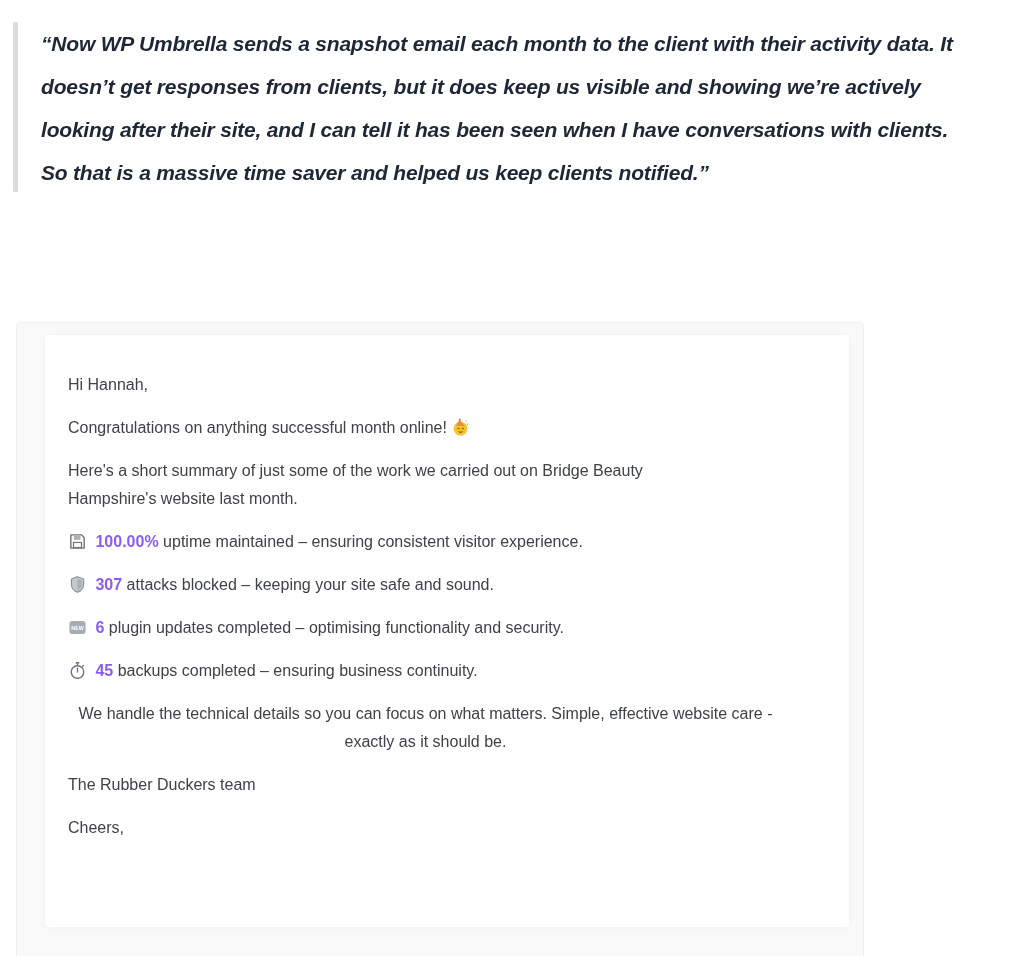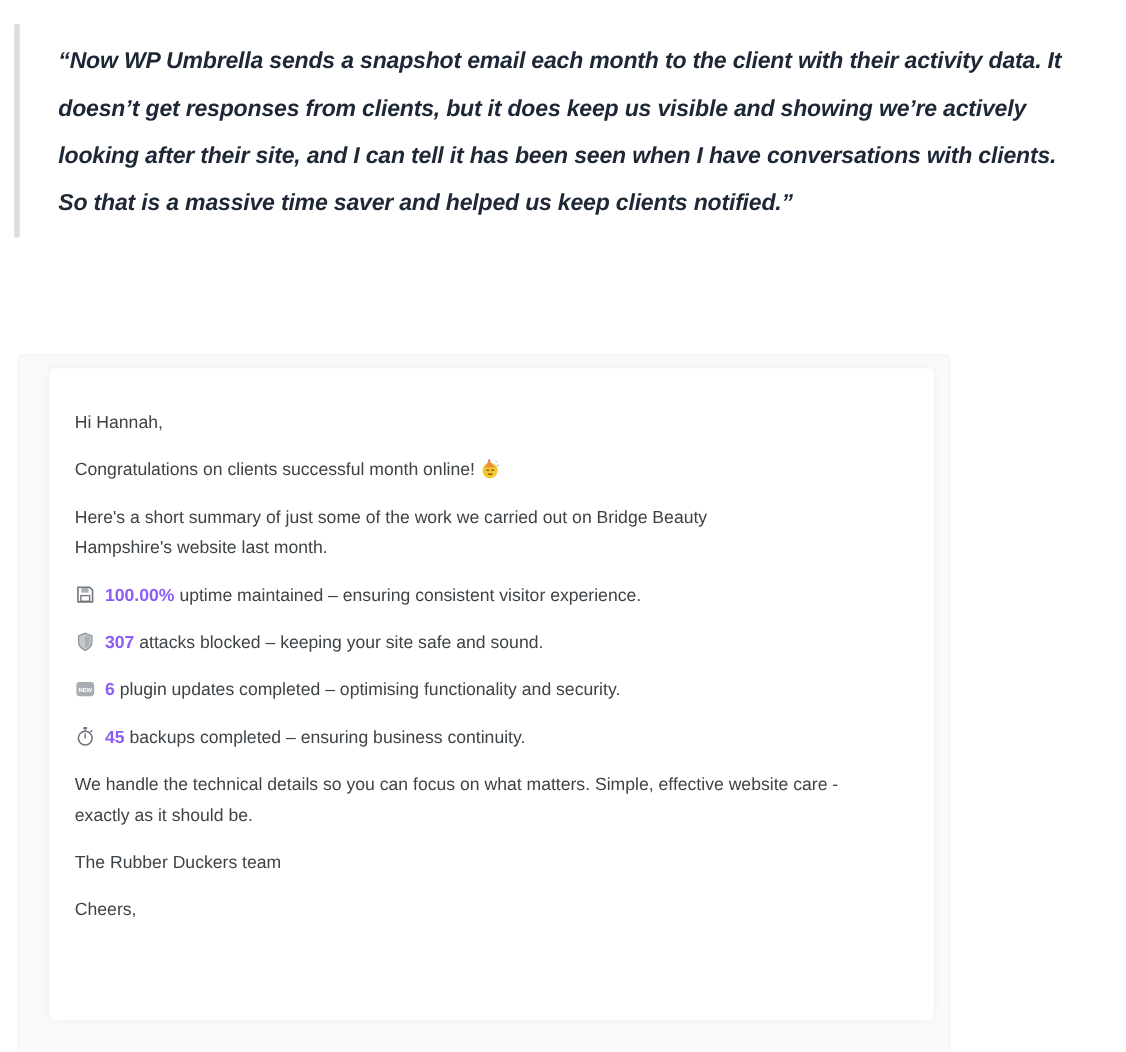--- a/index.html
+++ b/index.html
@@ -24,21 +24,21 @@
   .quote-bar {
     position: absolute;
     left: 0;
     top: 0;
     bottom: 2px;
     width: 5px;
     background: #dcdcdc;
     border-radius: 1px;
   }
   blockquote.quote-text {
-    margin: 12px;
+    margin: 0;
     max-width: 935px;
     font-style: italic;
     font-weight: 700;
     font-size: 21px;
     line-height: 43px;
     letter-spacing: -0.2px;
     color: #1e2736;
   }
 
   
@@ -64,21 +64,21 @@
     overflow: hidden;
   }
   .email-body {
     padding: 36px 30px 0 23px;
     font-size: 16px;
     line-height: 28px;
     color: #3e4347;
   }
   .email-body p { margin: 0 0 15px 0; }
   .email-body p.p-summary { max-width: 660px; }
-  .email-body p.p-closing { max-width: 715px; }
+  .email-body p.p-closing { max-width: 715px; text-align: center; }
   .email-body strong { font-weight: 700; color: #8b5cf6; }
 
   .icon {
     display: inline-block;
     width: 19px;
     height: 19px;
     vertical-align: -4px;
     margin-right: 4px;
   }
   .icon svg { width: 100%; height: 100%; display: block; }
@@ -90,21 +90,21 @@
   <div class="quote-bar"></div>
   <blockquote class="quote-text">“Now WP Umbrella sends a snapshot email each month to the client with their activity data. It doesn’t get responses from clients, but it does keep us visible and showing we’re actively looking after their site, and I can tell it has been seen when I have conversations with clients. So that is a massive time saver and helped us keep clients notified.”</blockquote>
 </div>
 
 <div class="email-card">
   <div class="email-inner">
     <div class="email-body">
 
       <p>Hi Hannah,</p>
 
-      <p><span>Congratulations on clients successful month online!</span>
+      <p><span>Congratulations on anything successful month online!</span>
         <span class="icon">
           <svg viewBox="0 0 20 20">
             <circle cx="10" cy="11.3" r="7.3" fill="#f7c531"></circle>
             <path d="M9 1.2 L14.6 8.6 L5.2 8.2 Z" fill="#e8913a"></path>
             <circle cx="9.2" cy="1.6" r="1" fill="#e05c5c"></circle>
             <path d="M6.8 11.2 q1 -1.2 2 0" stroke="#6b4e00" stroke-width="1" fill="none" stroke-linecap="round"></path>
             <path d="M11.4 11.2 q1 -1.2 2 0" stroke="#6b4e00" stroke-width="1" fill="none" stroke-linecap="round"></path>
             <path d="M8.4 14.4 q1.7 1.4 3.4 0" stroke="#6b4e00" stroke-width="1.1" fill="none" stroke-linecap="round"></path>
             <circle cx="17.3" cy="6.5" r="0.8" fill="#5bb8de"></circle>
             <circle cx="15.8" cy="3" r="0.7" fill="#9bd05b"></circle>

